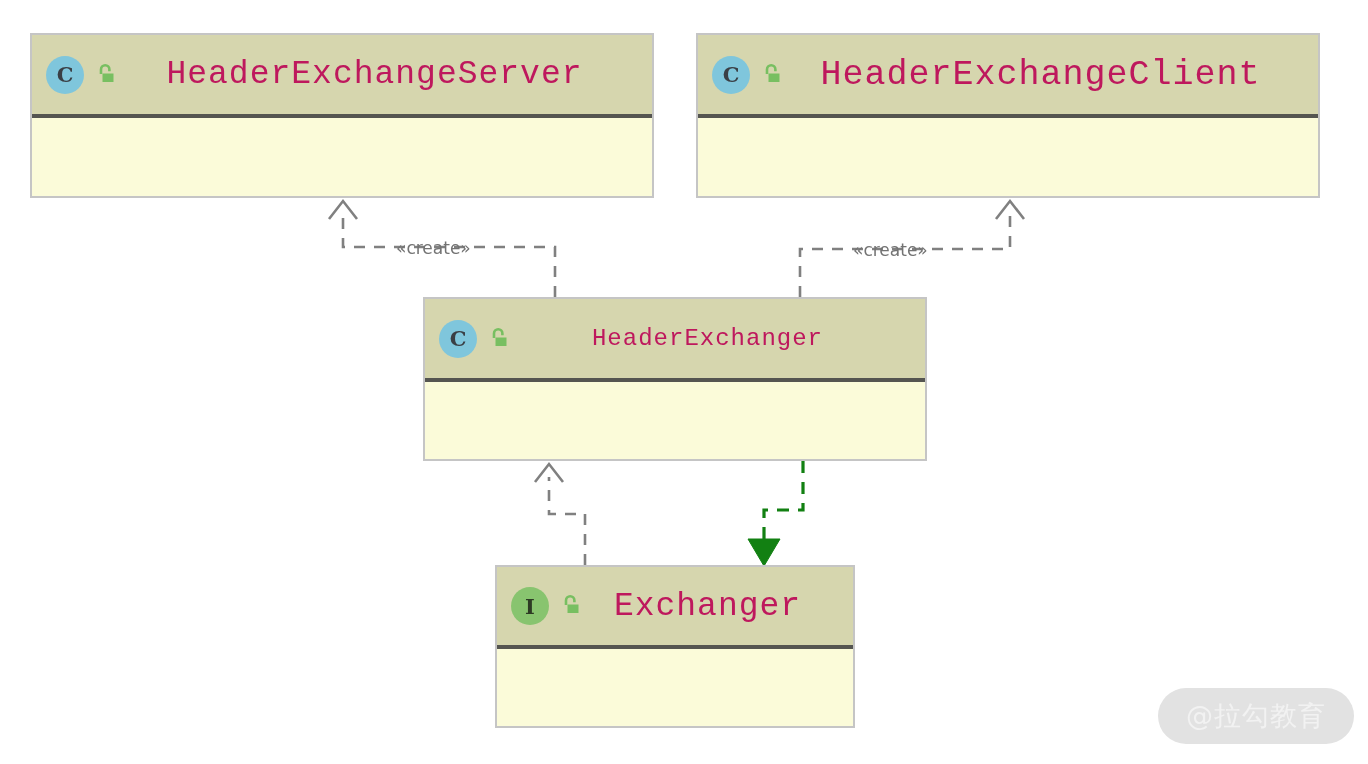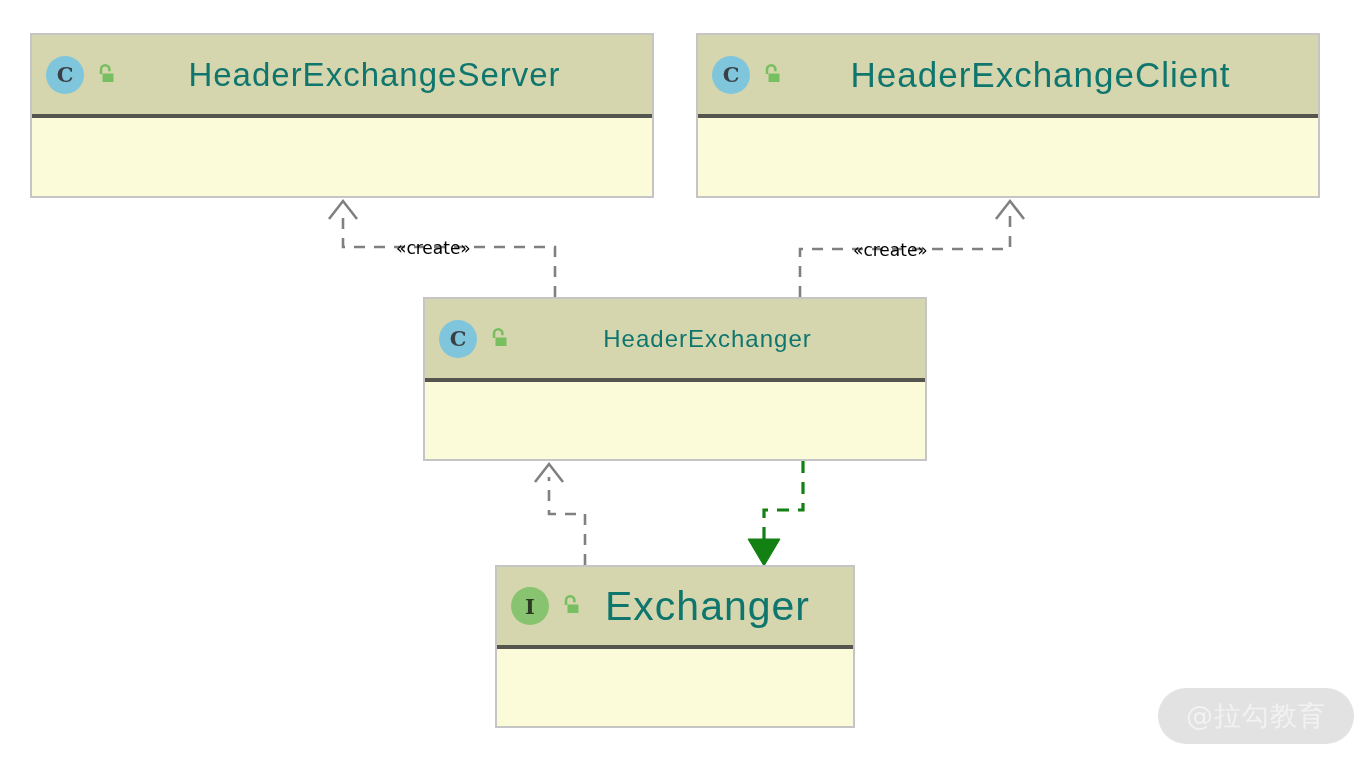--- a/index.html
+++ b/index.html
@@ -43,22 +43,22 @@
     border-bottom: 4px solid #555550;
     display: flex;
     align-items: center;
     padding-left: 14px;
   }
   .uml-body {
     background: #fbfbd9;
   }
 
   .uml-title {
-    font-family: Liberation Sans, sans-serif;
-    color: #0f766e;
+    font-family: Liberation Mono, monospace;
+    color: #be185d;
     letter-spacing: 1px;
     white-space: nowrap;
     flex: 1;
     text-align: center;
     padding-right: 22px;
   }
 
   
   .type-badge {
     width: 38px;
@@ -83,21 +83,21 @@
     margin-left: 9px;
     flex: none;
     display: block;
   }
 
   
   .stereotype-label {
     position: absolute;
     font-family: "DejaVu Sans", "Liberation Sans", sans-serif;
     font-size: 17px;
-    color: #000000;
+    color: #737373;
     background: transparent;
     white-space: nowrap;
     letter-spacing: 0px;
   }
 
   
   #watermark {
     position: absolute;
     right: 14px;
     bottom: 20px;
@@ -182,21 +182,21 @@
     <div class="uml-body" style="height:73px;"></div>
   </div>
 
   <div class="uml-class" style="left:495px; top:565px; width:360px; height:163px;">
     <div class="uml-header" style="height:82px;">
       <span class="type-badge interface-badge">I</span>
       <svg class="lock-icon" viewBox="0 0 26 26">
         <path d="M8 12 L8 7.5 A4.2 4.2 0 0 1 16.4 7.5 L16.4 9.2" fill="none" stroke="#78bf61" stroke-width="2.6"></path>
         <rect x="9.5" y="11.5" width="11" height="8.5" fill="#78bf61"></rect>
       </svg>
-      <span class="uml-title" style="font-size:41px;">Exchanger</span>
+      <span class="uml-title" style="font-size:33px;">Exchanger</span>
     </div>
     <div class="uml-body" style="height:73px;"></div>
   </div>
 
   <div class="stereotype-label" style="left:396px; top:238px;">«create»</div>
 
   <div class="stereotype-label" style="left:853px; top:240px;">«create»</div>
 
   <div id="watermark">
     <span>@拉勾教育</span>

